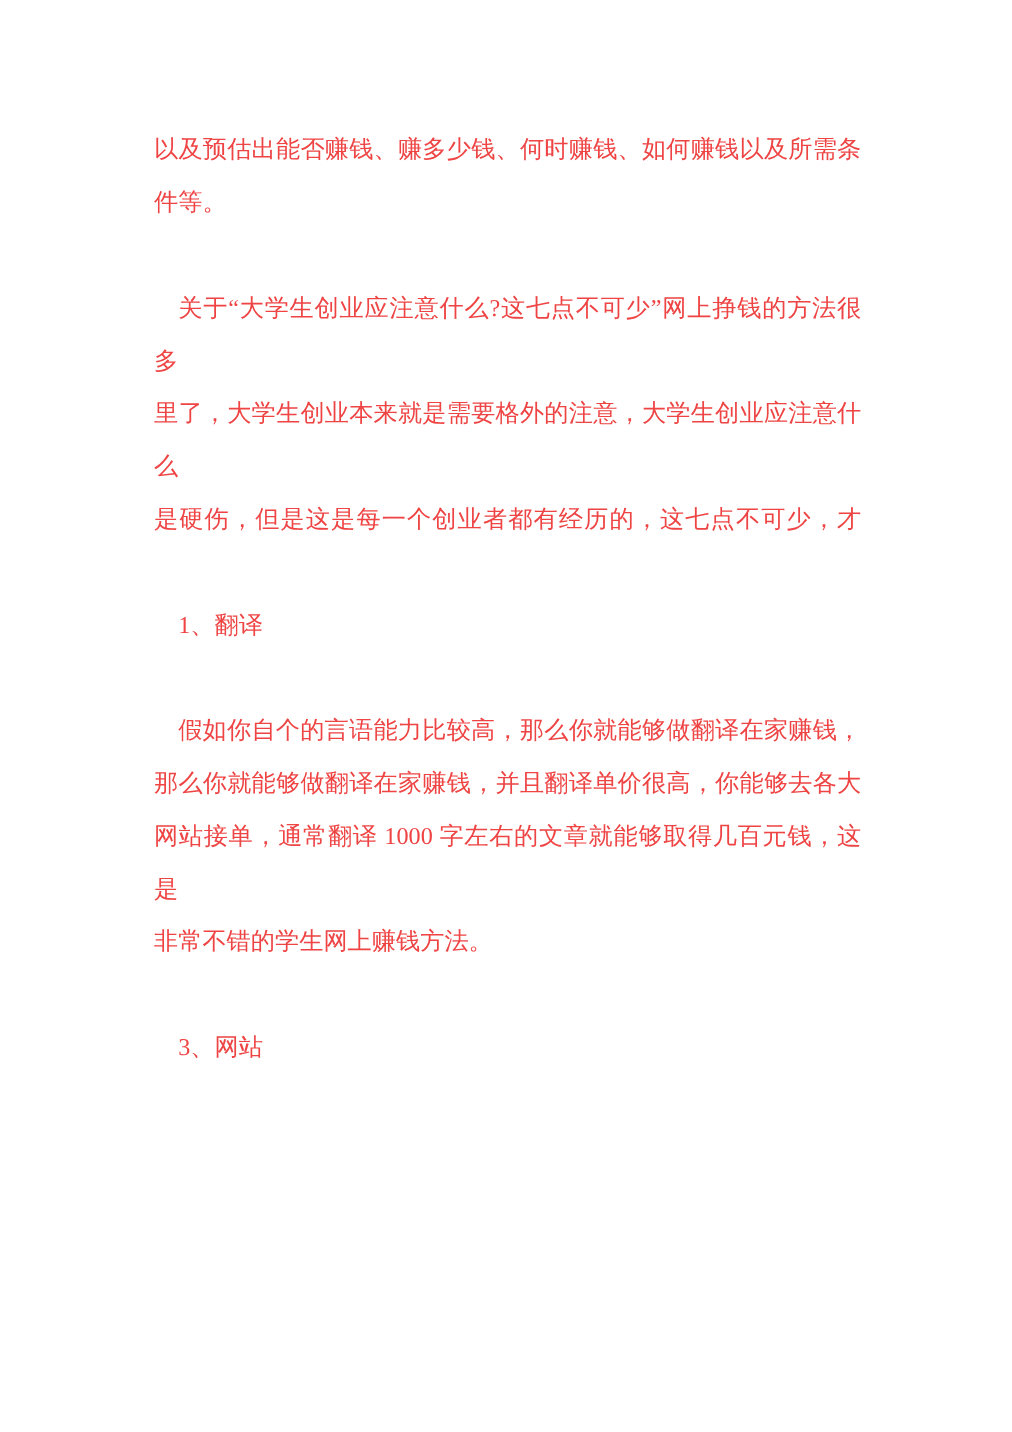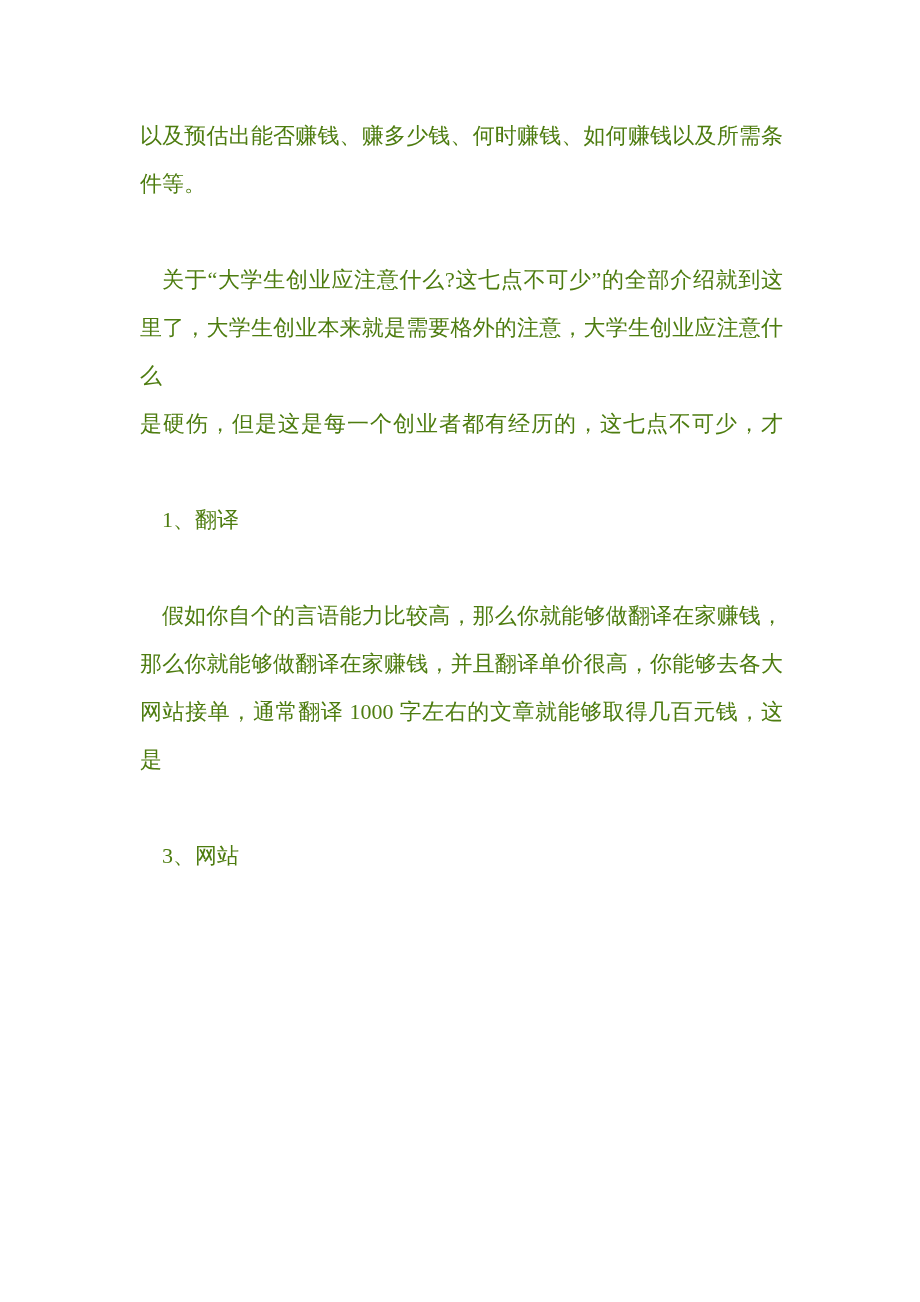--- a/index.html
+++ b/index.html
@@ -43,35 +43,36 @@
   }
   .para.heading .line {
     text-align: right;
     text-align-last: left;
   }
 </style>
 </head>
 <body>
 
 <div class="page">
-  <main class="doc" style="color: #4d7c0f;">
+  <main class="doc" style="color: #ef4444;">
       <div class="para body">
         <div class="line">以及预估出能否赚钱、赚多少钱、何时赚钱、如何赚钱以及所需条</div>
         <div class="line last">件等。</div>
       </div>
       <div class="para body">
-        <div class="line indent">关于“大学生创业应注意什么?这七点不可少”的全部介绍就到这</div>
+        <div class="line indent">关于“大学生创业应注意什么?这七点不可少”网上挣钱的方法很多</div>
         <div class="line">里了，大学生创业本来就是需要格外的注意，大学生创业应注意什么</div>
         <div class="line">是硬伤，但是这是每一个创业者都有经历的，这七点不可少，才</div>
       </div>
       <div class="para heading">
         <div class="line last indent">1、翻译</div>
       </div>
       <div class="para body">
         <div class="line indent">假如你自个的言语能力比较高，那么你就能够做翻译在家赚钱，</div>
         <div class="line">那么你就能够做翻译在家赚钱，并且翻译单价很高，你能够去各大</div>
         <div class="line">网站接单，通常翻译 1000 字左右的文章就能够取得几百元钱，这是</div>
+        <div class="line last">非常不错的学生网上赚钱方法。</div>
       </div>
       <div class="para heading">
         <div class="line last indent">3、网站</div>
       </div>
     </main>
 </div>
 
 </body></html>

